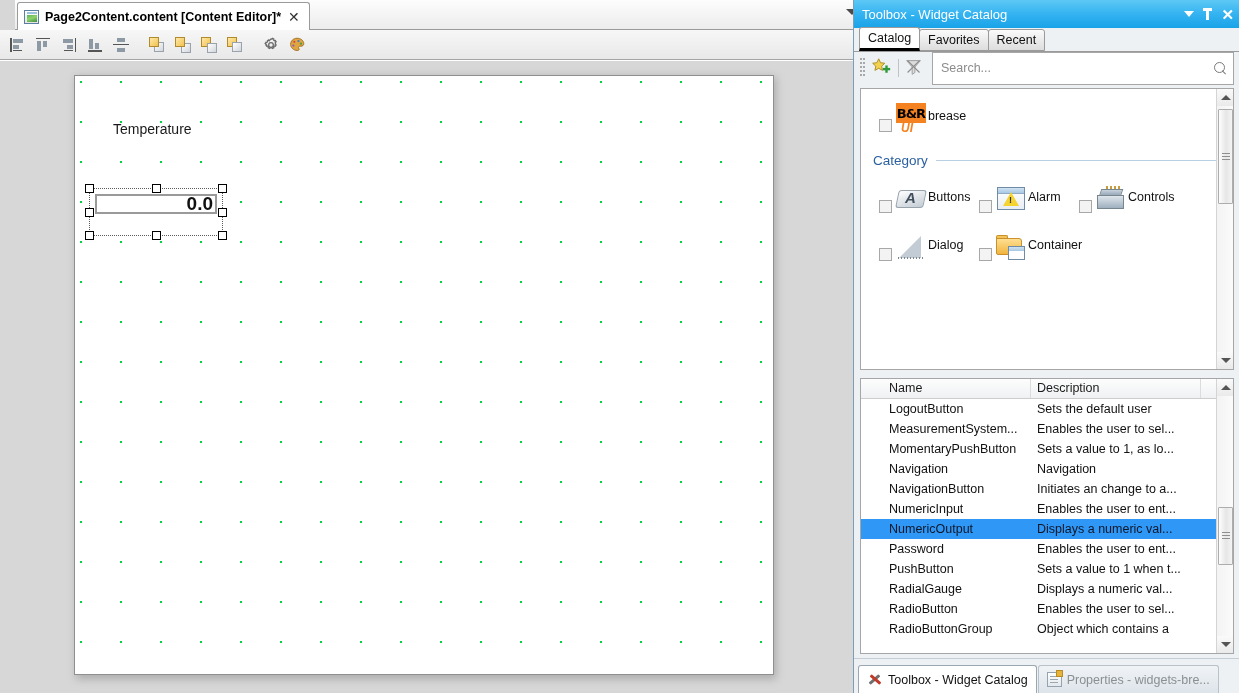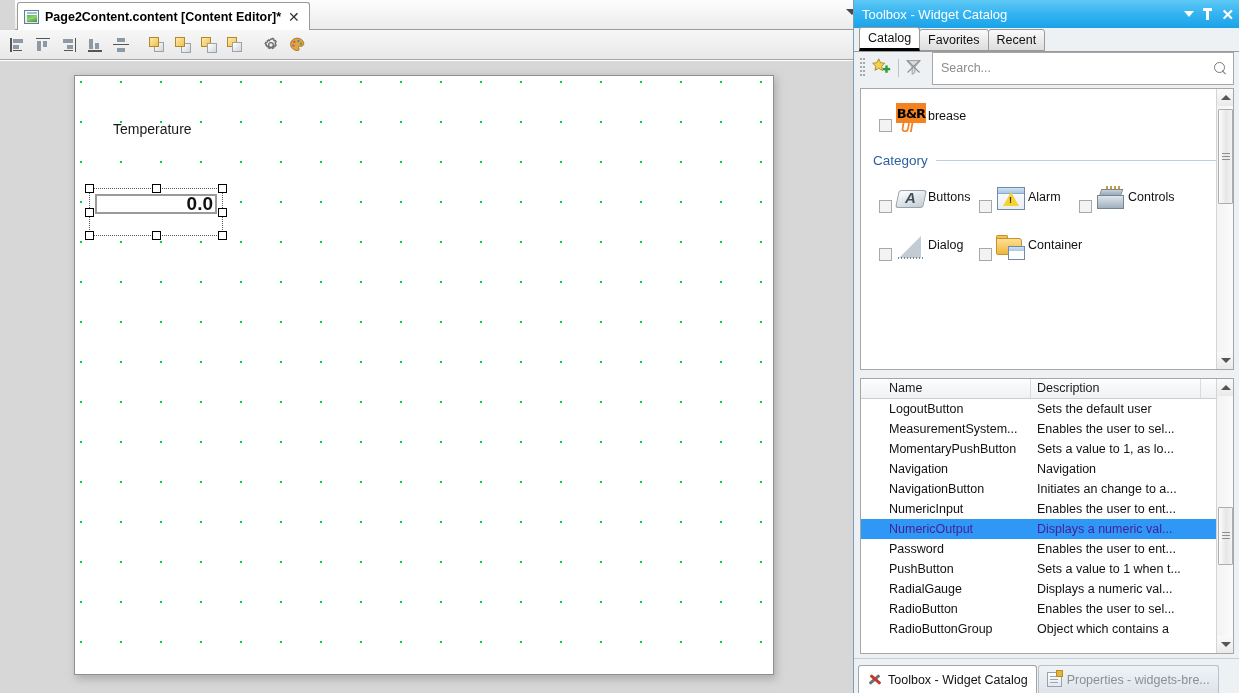--- a/index.html
+++ b/index.html
@@ -440,21 +440,21 @@
     border-bottom: 1px solid #cdcdcd;
     font-size: 12.5px; color: #1a1a1a;
   }
   .col-name  { width: 170px; padding: 2px 0 0 28px; border-right: 1px solid #dcdcdc; }
   .col-desc  { width: 170px; padding: 2px 0 0 6px;  border-right: 1px solid #dcdcdc; }
   .col-pad   { flex: 1; }
   .lrow {
     display: flex; height: 20px; align-items: center;
     font-size: 12.5px; color: #111;
   }
-  .lrow.sel { background: #2f97f5; color: #4c1d95; }
+  .lrow.sel { background: #2f97f5; color: #0f172a; }
   .lrow .c1 { width: 170px; padding-left: 28px; white-space: nowrap; overflow: hidden; }
   .lrow .c2 { width: 186px; padding-left: 6px; white-space: nowrap; overflow: hidden; }
 
   
   #bottom-tabs {
     position: absolute; left: 0; bottom: 0; width: 386px; height: 35px;
     background: #eef1f4;
     border-top: 1px solid #c5ced6;
     display: flex; align-items: flex-end; padding-left: 4px;
   }

